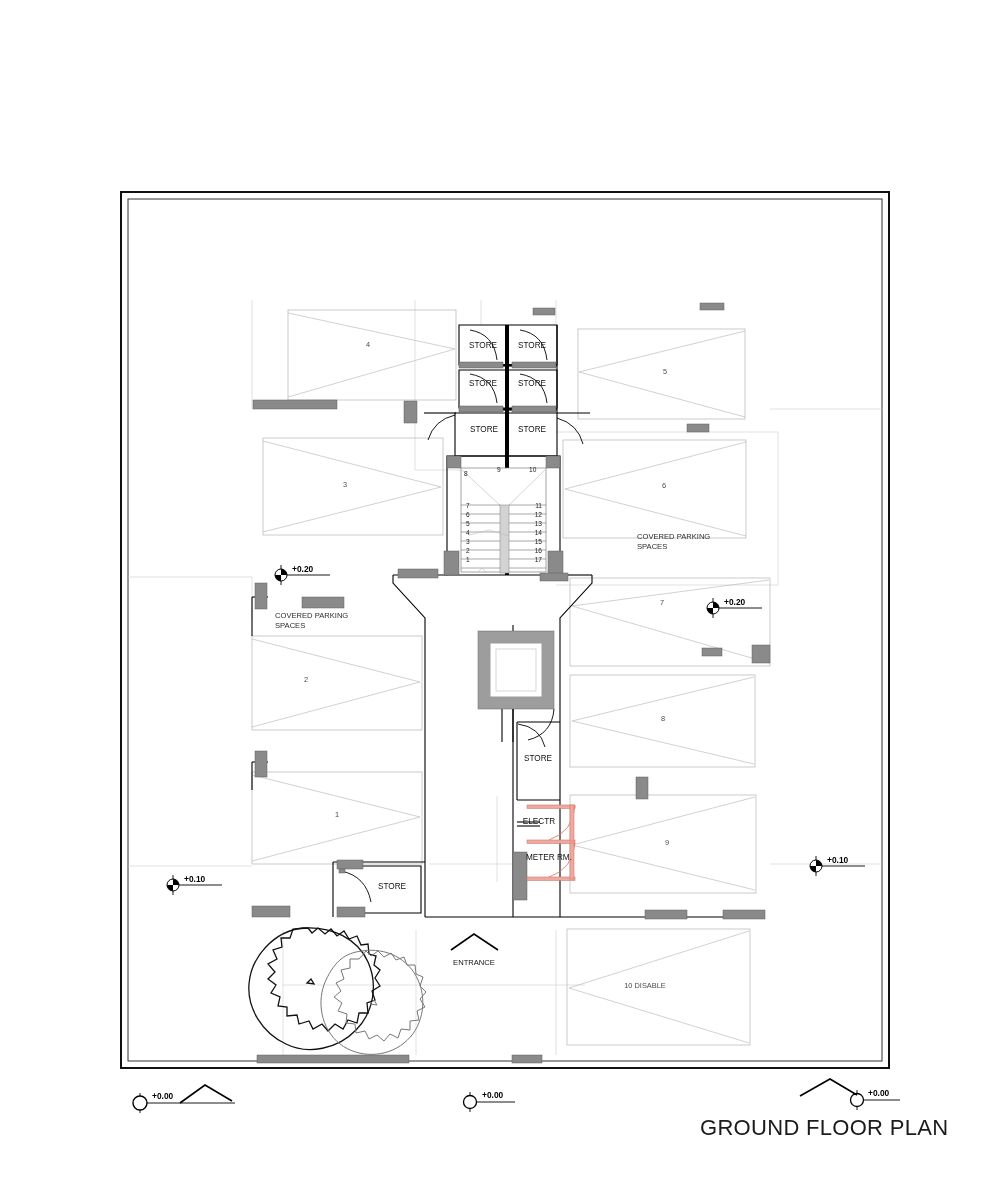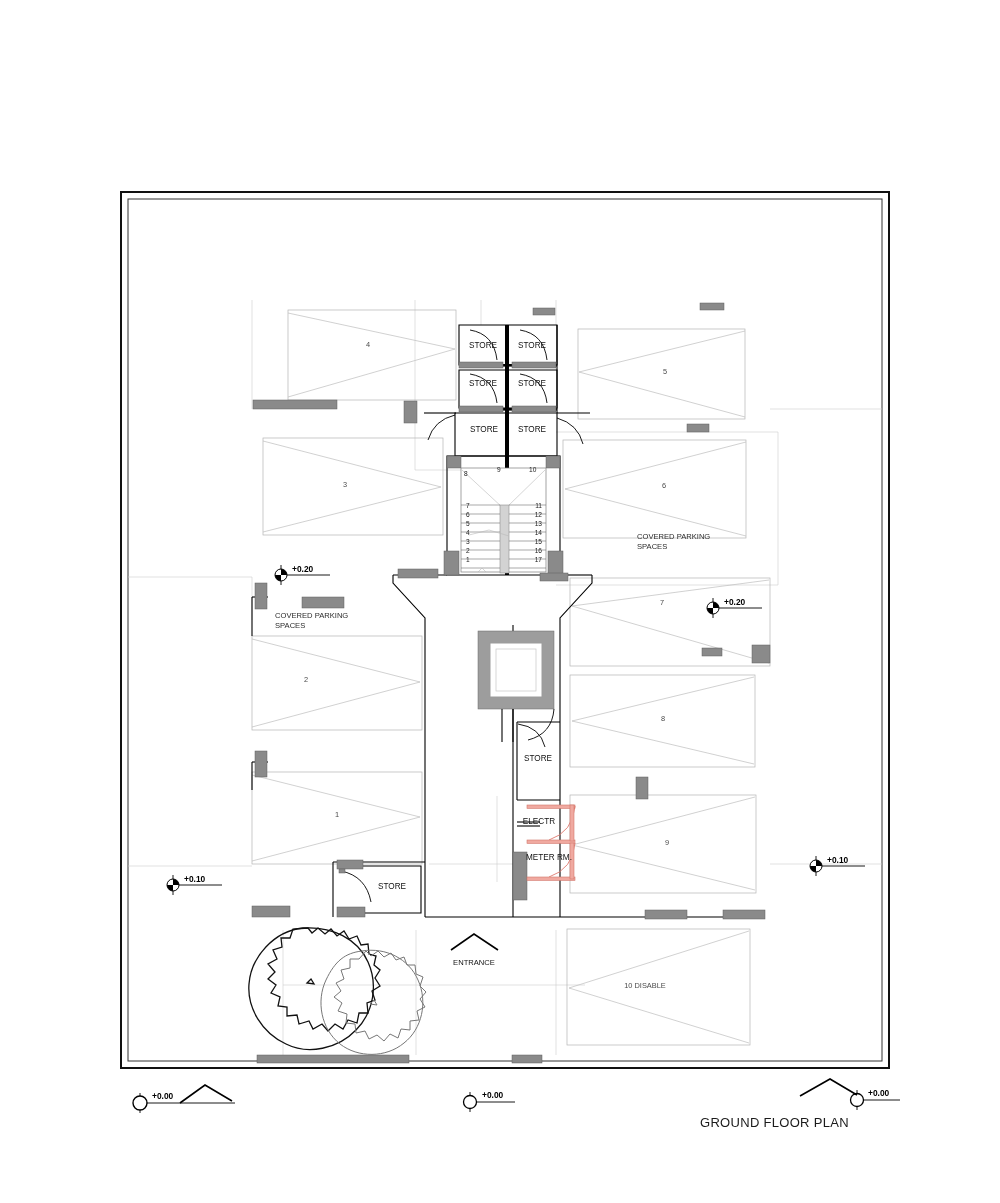--- a/index.html
+++ b/index.html
@@ -26,21 +26,21 @@
     width: 1000px;
     height: 1203px;
   }
   .ttl {
     position: absolute;
     font-family: "Liberation Sans", sans-serif;
   }
   #sheet-title {
     left: 700px;
     top: 1115px;
-    font-size: 13px;
+    font-size: 22px;
     letter-spacing: 0.3px;
     color: #1b1b1b;
     white-space: nowrap;
   }
   text {
     font-family: "Liberation Sans", sans-serif;
     fill: #1a1a1a;
   }
   .rm-label { font-size: 8.2px; fill: #111; }
   .note-label { font-size: 7.6px; fill: #2a2a2a; }

